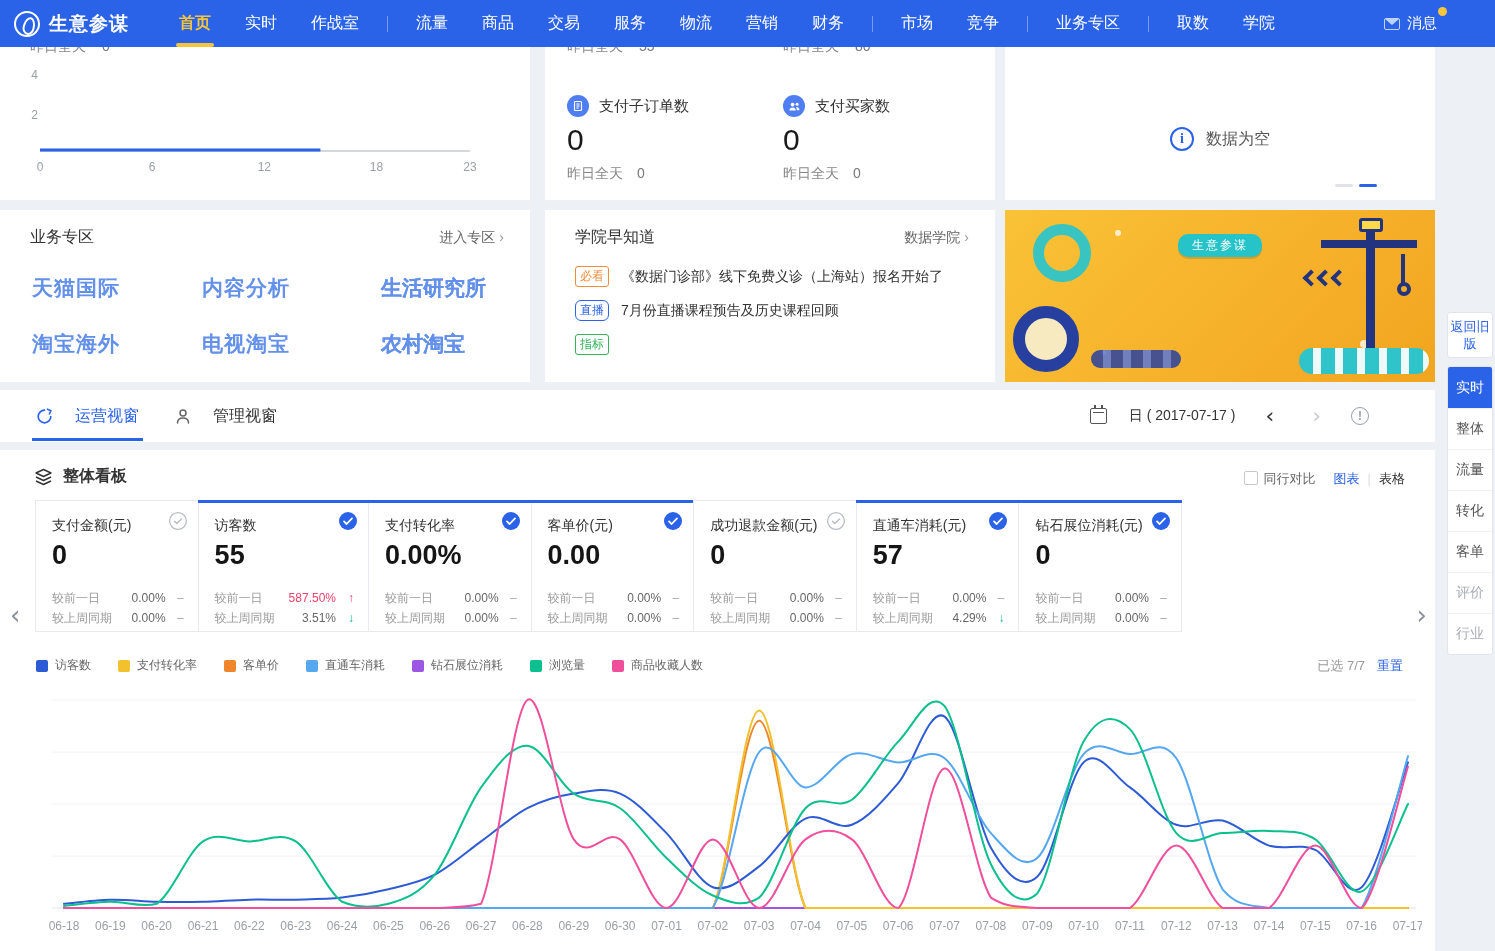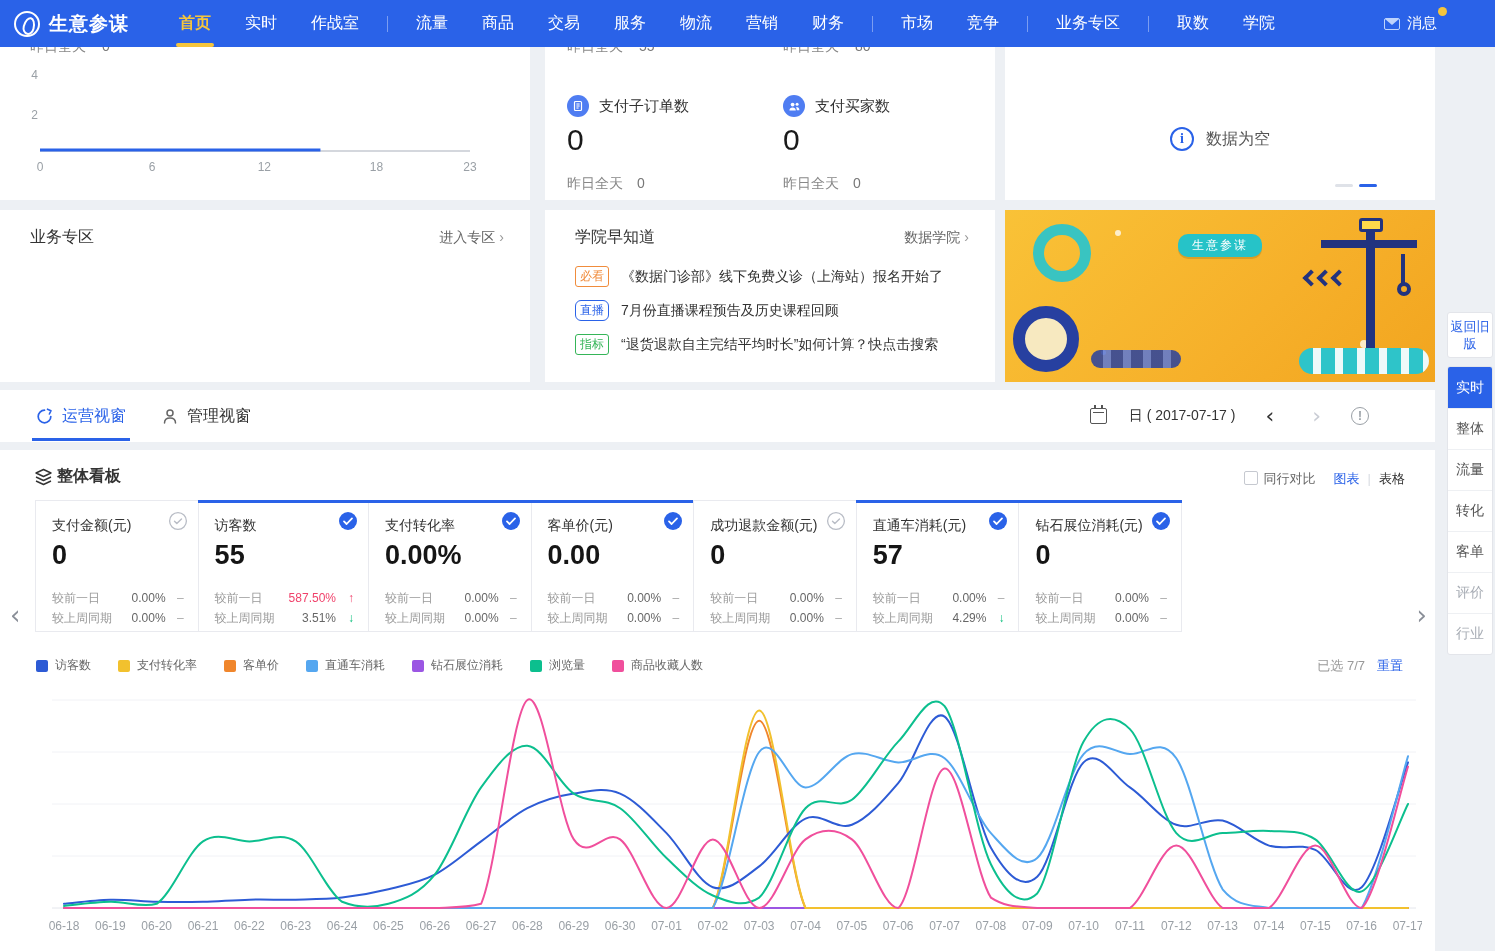--- a/index.html
+++ b/index.html
@@ -29,21 +29,21 @@
 #card-empty{left:1005px;top:47px;width:430px;height:153px}
 #card-biz{left:0;top:210px;width:530px;height:172px}
 #card-college{left:545px;top:210px;width:450px;height:172px}
 #banner{left:1005px;top:210px;width:430px;height:172px;overflow:hidden;cursor:pointer}
 .clip-txt{position:absolute;top:-9px;font-size:14px;color:#888;white-space:nowrap}
 .clip-txt b{font-weight:normal;color:#777;margin-left:16px}
 
 .stat-block{position:absolute;top:48px;width:210px}
 .stat-head{display:flex;align-items:center;gap:10px;font-size:15px;color:#333}
 .stat-val{font-size:30px;color:#1a1a1a;margin-top:6px;font-weight:500}
-.stat-sub{font-size:14px;color:#888;margin-top:18px}
+.stat-sub{font-size:14px;color:#888;margin-top:8px}
 .stat-sub b{font-weight:normal;color:#777;margin-left:14px}
 .cicon{width:22px;height:22px;border-radius:50%;background:#4f7df2;display:inline-flex;align-items:center;justify-content:center;flex:none}
 
 .empty-row{position:absolute;left:0;right:0;top:80px;display:flex;align-items:center;justify-content:center;gap:12px;font-size:16px;color:#555}
 .info-ic{width:24px;height:24px;border:2px solid #2a62e8;border-radius:50%;color:#2a62e8;font-weight:bold;font-size:14px;display:flex;align-items:center;justify-content:center;font-family:"Liberation Serif",serif}
 .dots{position:absolute;right:58px;bottom:13px;display:flex;gap:6px}
 .dots span{width:18px;height:3px;border-radius:2px}
 
 .sec-head{display:flex;justify-content:space-between;align-items:center;padding:17px 26px 0 30px}
 .sec-title{font-size:16px;color:#333}
@@ -67,34 +67,34 @@
 .b-mast{position:absolute;right:60px;top:18px;width:9px;height:128px;background:#22337f}
 .b-jib{position:absolute;right:18px;top:30px;width:96px;height:8px;background:#22337f}
 .b-hook{position:absolute;right:30px;top:44px;width:4px;height:30px;background:#22337f}
 .b-hookc{position:absolute;right:24px;top:72px;width:14px;height:14px;border:4px solid #22337f;border-radius:50%}
 .b-cab{position:absolute;right:52px;top:8px;width:24px;height:14px;background:#ffd94a;border:3px solid #22337f;border-radius:3px}
 .chev{position:absolute;width:12px;height:12px;border-left:4px solid #22337f;border-bottom:4px solid #22337f;transform:rotate(45deg)}
 .b-pipes{position:absolute;right:6px;bottom:8px;width:130px;height:26px;border-radius:13px;background:repeating-linear-gradient(90deg,#2ec4c9 0 14px,#eef9f9 14px 22px)}
 .b-pipe2{position:absolute;left:86px;bottom:14px;width:90px;height:18px;border-radius:9px;background:repeating-linear-gradient(90deg,#2740a0 0 12px,#5a77d6 12px 20px);opacity:.85}
 
 #tabsrow{left:0;top:390px;width:1435px;height:52px;background:#fff;display:flex;align-items:center}
-.vtab{display:flex;align-items:center;gap:9px;font-size:16px;color:#333;height:49px;position:relative;cursor:pointer;margin-left:36px}
+.vtab{display:flex;align-items:center;gap:22px;font-size:16px;color:#333;height:49px;position:relative;cursor:pointer;margin-left:36px}
 .vtab.active{color:#2a62e8}
 .vtab.active::after{content:"";position:absolute;left:-4px;right:-4px;bottom:0;height:3px;background:#2a62e8}
 .date-ctl{position:absolute;right:66px;display:flex;align-items:center;gap:22px;font-size:14px;color:#333}
 .date-ctl .cal{width:17px;height:16px;border:1.6px solid #555;border-radius:2px;position:relative}
 .date-ctl .cal::before{content:"";position:absolute;left:2px;right:2px;top:3px;border-top:1.6px solid #555}
 .date-ctl .cal::after{content:"";position:absolute;left:3px;top:-4px;width:2px;height:4px;background:#555;box-shadow:7px 0 0 #555}
 .chv{font-size:22px;line-height:1;cursor:pointer;font-family:"DejaVu Sans",sans-serif;padding:0 8px}
 .chv.prev{color:#333}
 .chv.next{color:#c9ccd4}
 .alert-ic{width:18px;height:18px;border:1.6px solid #9aa0a6;border-radius:50%;color:#9aa0a6;font-size:12px;display:flex;align-items:center;justify-content:center;font-weight:bold}
 
 #panel{left:0;top:450px;width:1435px;height:501px;background:#fff}
-.panel-head{position:absolute;left:34px;top:16px;display:flex;align-items:center;gap:4px;font-size:16px;font-weight:bold;color:#333}
+.panel-head{position:absolute;left:34px;top:16px;display:flex;align-items:center;gap:10px;font-size:16px;font-weight:bold;color:#333}
 .head-right{position:absolute;right:30px;top:20px;display:flex;align-items:center;gap:18px;font-size:13px;color:#666}
 .cbx{width:14px;height:14px;border:1px solid #c6c9d0;border-radius:2px;background:#fff;display:inline-block;vertical-align:-2px;margin-right:6px;cursor:pointer}
 .tgl-chart{color:#2a62e8;cursor:pointer}
 .tgl-sep{color:#d9dce2;margin:0 8px}
 .tgl-table{color:#333;cursor:pointer}
 
 #mcards{position:absolute;left:35px;top:50px;width:1147px;height:132px;display:flex}
 .mcard{flex:1;border:1px solid #e9eaef;margin-left:-1px;background:#fff;position:relative;padding:13px 14px 0 16px;cursor:pointer}
 .mcard:first-child{margin-left:0}
 .mcard.sel::before{content:"";position:absolute;top:-1px;left:-1px;right:-1px;height:3px;background:#2a62e8}
@@ -236,39 +236,46 @@
     <span style="background:#dfe2e8"></span>
     <span style="background:#2a62e8"></span>
   </div>
 </div>
 
 <div class="wcard" id="card-biz">
   <div class="sec-head">
     <span class="sec-title">业务专区</span>
     <span class="sec-link"><span>进入专区</span><i>›</i></span>
   </div>
+  <div class="biz-grid" id="biz-grid">
+      <span class="biz-link">天猫国际</span>
+      <span class="biz-link">内容分析</span>
+      <span class="biz-link logo">生活研究所</span>
+      <span class="biz-link">淘宝海外</span>
+      <span class="biz-link">电视淘宝</span>
+      <span class="biz-link logo">农村淘宝</span>
+    </div>
 </div>
 
 <div class="wcard" id="card-college">
   <div class="sec-head">
     <span class="sec-title">学院早知道</span>
     <span class="sec-link"><span>数据学院</span><i>›</i></span>
   </div>
   <div class="col-list" id="college-list">
       <div class="col-item">
         <span class="col-tag" style="color: rgb(240, 140, 60); border-color: rgb(240, 140, 60);">必看</span>
         <span class="col-txt">《数据门诊部》线下免费义诊（上海站）报名开始了</span>
       </div>
       <div class="col-item">
         <span class="col-tag" style="color: rgb(42, 98, 232); border-color: rgb(42, 98, 232); border-radius: 6px;">直播</span>
         <span class="col-txt">7月份直播课程预告及历史课程回顾</span>
       </div>
       <div class="col-item">
         <span class="col-tag" style="color: rgb(53, 181, 88); border-color: rgb(53, 181, 88);">指标</span>
-        <span class="col-txt">“退货退款自主完结平均时长”如何计算？快点击搜索</span>
       </div>
     </div>
 </div>
 
 <div class="wcard" id="banner">
   <div class="b-ring"></div>
   <div class="b-ring2"></div>
   <div class="b-dot" style="left:110px;top:20px;width:6px;height:6px"></div>
   <div class="b-dot" style="left:355px;top:130px;width:8px;height:8px"></div>
   <div class="b-dot" style="left:96px;top:140px;width:5px;height:5px"></div>

